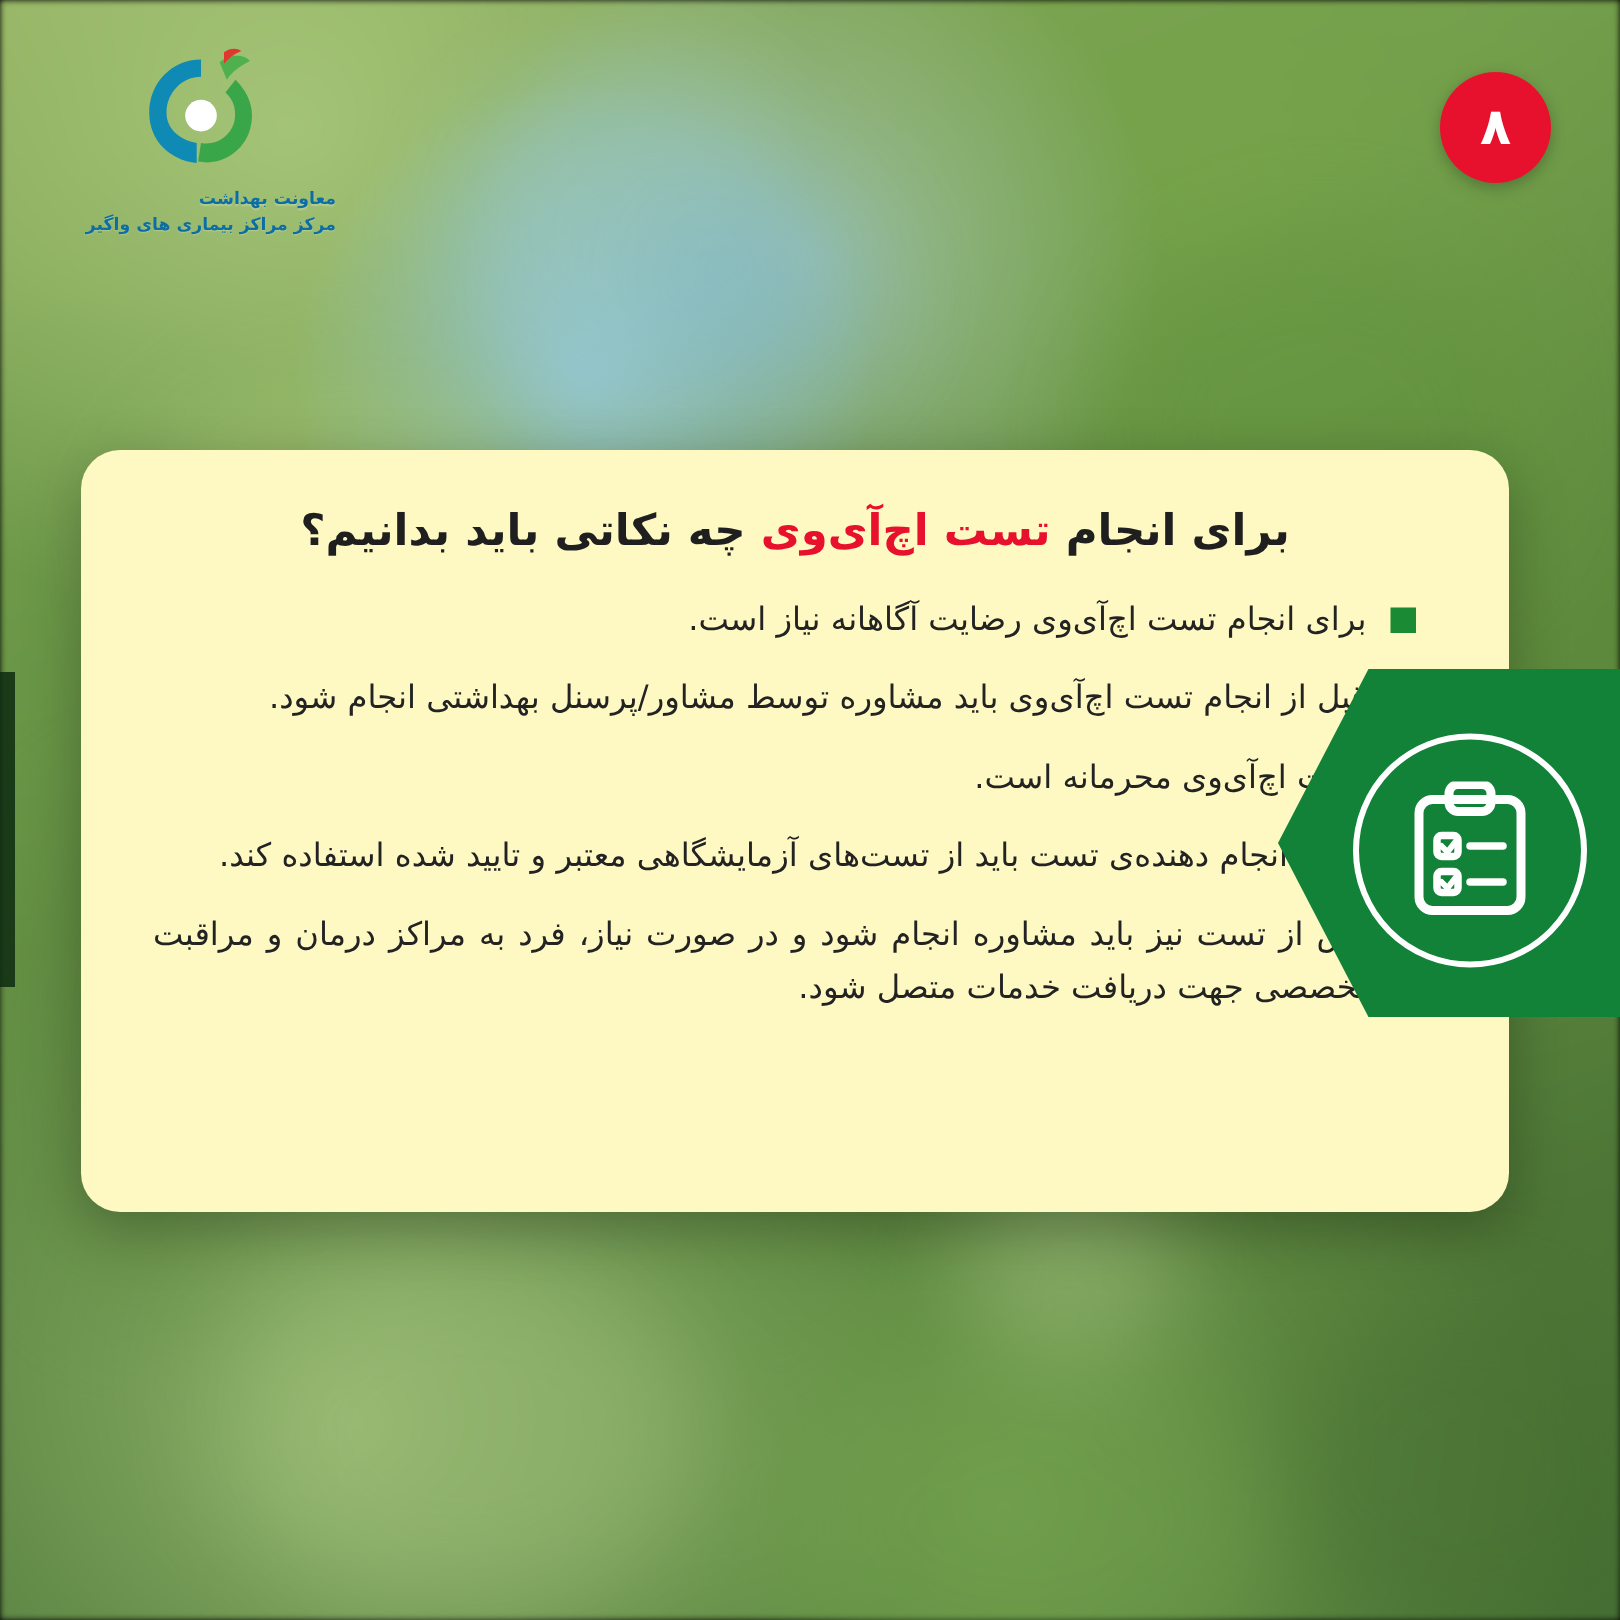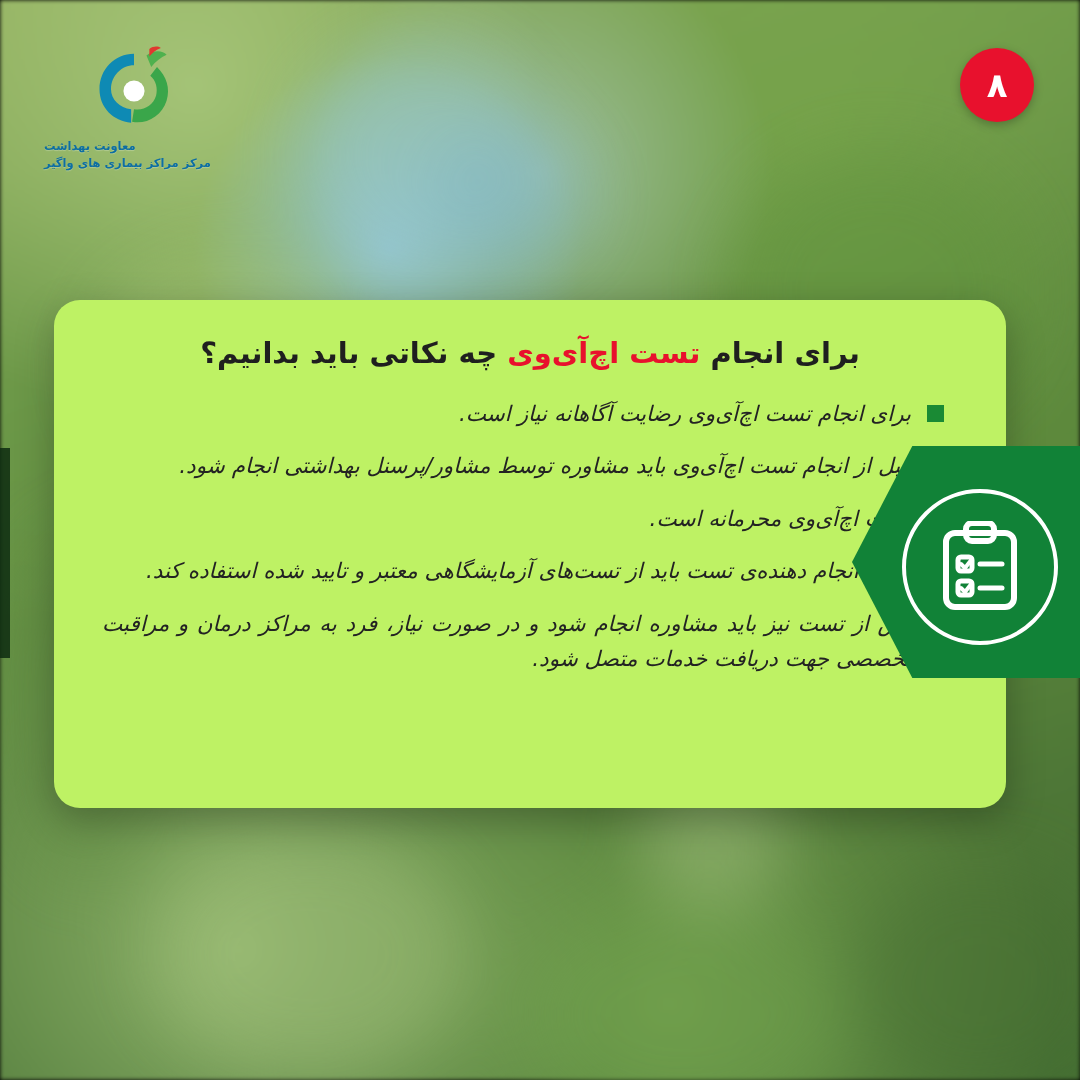--- a/index.html
+++ b/index.html
@@ -55,23 +55,23 @@
     left: 0; top: 448px;
     width: 10px; height: 210px;
     background: #0d2b10;
     opacity: .85;
   }
 
   
   .logo-wrap {
     position: absolute;
     left: 44px;
-    top: 46px;
+    top: 32px;
     width: 180px;
-    text-align: left;
+    text-align: right;
     color: #0f7fae;
   }
   .logo-mark { width: 96px; height: 92px; margin: 0 auto; display: block; }
   .logo-line {
     font-size: 11.5px;
     font-weight: bold;
     color: #0d6ea3;
     line-height: 1.5;
     letter-spacing: 0;
     text-shadow: 0 1px 1px rgba(255,255,255,.25);
@@ -95,39 +95,38 @@
     box-shadow: 0 3px 10px rgba(0,0,0,.25);
   }
 
   
   .card {
     position: absolute;
     left: 54px;
     top: 300px;
     width: 952px;
     height: 508px;
-    background: #bef264;
+    background: #fef9c3;
     border-radius: 26px;
     box-shadow: 0 12px 38px rgba(0,0,0,.28);
     overflow: visible;
   }
   .card-title {
     text-align: center;
     margin-top: 36px;
     font-size: 29px;
     font-weight: bold;
     color: #1f1f1f;
     direction: rtl;
   }
   .card-title .hl { color: #e8112d; }
 
   .list {
     margin: 26px 62px 0 48px;
     direction: rtl;
-    font-style: italic;
   }
   .list-item {
     display: flex;
     align-items: flex-start;
     gap: 16px;
     margin-bottom: 17px;
   }
   .bullet {
     flex: 0 0 auto;
     width: 17px;

